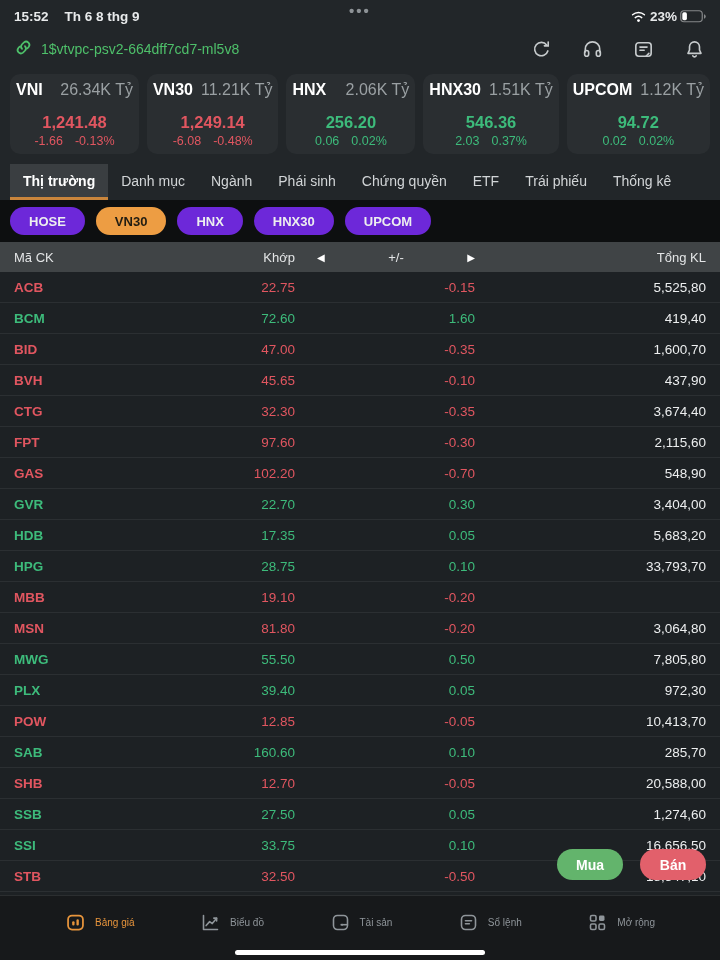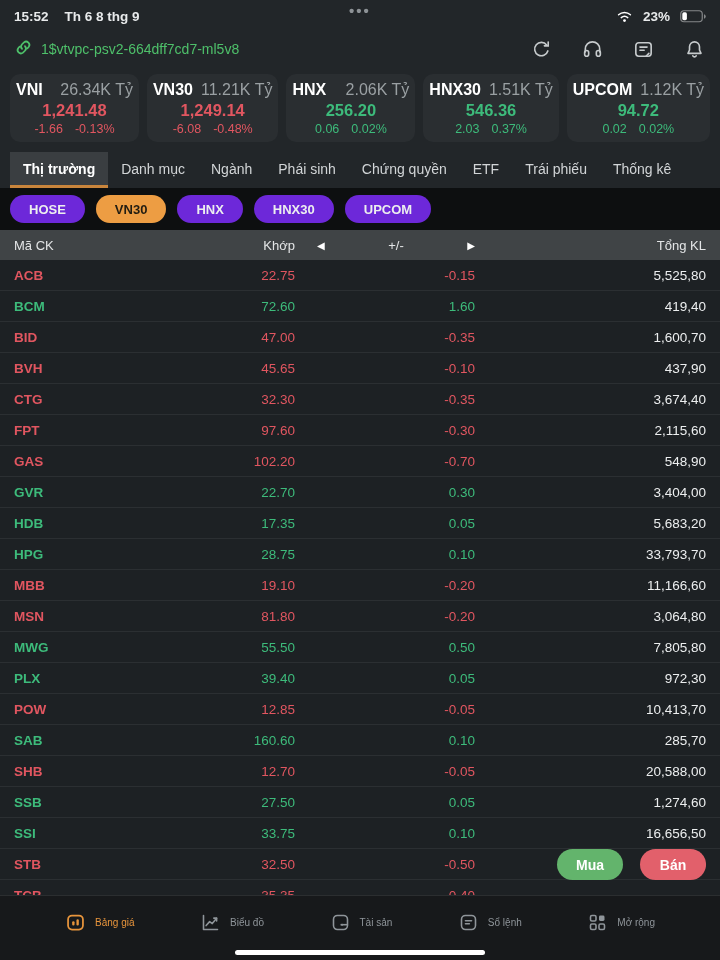--- a/index.html
+++ b/index.html
@@ -3,34 +3,34 @@
 <meta charset="utf-8">
 <style>
   html,body{margin:0;padding:0;background:#000;}
   .app{width:720px;height:960px;position:relative;overflow:hidden;display:flex;flex-direction:column;
        font-family:"Liberation Sans",sans-serif;color:#e8eaeb;background:#1d2124;}
   .top-section{background:#222629;}
   
   .statusbar{height:24px;display:flex;align-items:center;padding:4px 14px 0;font-size:13.5px;font-weight:bold;position:relative;}
   .sb-left{display:flex;gap:16px;}
   .sb-dots{position:absolute;left:50%;transform:translateX(-50%);color:#8d9296;font-size:15px;letter-spacing:2px;top:2px;}
-  .sb-right{margin-left:auto;display:flex;align-items:center;gap:10px;}
+  .sb-right{margin-left:auto;display:flex;align-items:center;gap:3px;}
   .sb-right svg{display:block;}
   
   .header{height:42px;display:flex;align-items:center;padding:0 14px;}
   .session{display:flex;align-items:center;gap:8px;color:#4ec06a;font-size:14px;}
   .hdr-icons{margin-left:auto;display:flex;gap:28px;color:#c7cbcd;}
   .hdr-icons span{display:flex;align-items:center;}
   
   .cards{display:flex;gap:8px;padding:4px 10px 10px;}
   .card{background:#2a2e31;border-radius:10px;padding:7px 6px 6px;flex:1;text-align:center;}
   .card-top{display:flex;gap:8px;align-items:baseline;justify-content:space-between;font-size:16px;white-space:nowrap;}
   .card-name{font-weight:bold;color:#fff;}
   .card-vol{color:#9aa0a3;}
-  .card-price{font-size:16.5px;font-weight:bold;margin-top:2px;}
+  .card-price{font-size:16.5px;font-weight:bold;margin-top:14px;}
   .card-change{font-size:12.5px;margin-top:2px;display:flex;justify-content:center;gap:12px;}
   .up{color:#3dbb7b;} .down{color:#e15660;}
   
   .tabs{display:flex;padding:0 10px;height:36px;align-items:stretch;}
   .tab{padding:0 13px;display:flex;align-items:center;font-size:14px;color:#d2d5d7;border-bottom:3px solid transparent;cursor:pointer;white-space:nowrap;}
   .tab.active{background:#3a3e41;color:#fff;font-weight:bold;border-bottom-color:#c9853c;}
   
   .chips{background:#0d0f10;display:flex;gap:11px;padding:7px 10px;}
   .chip{background:#6d28d9;height:28px;border-radius:14px;padding:0 19px;display:flex;align-items:center;
         font-size:13px;font-weight:bold;color:#eceeef;cursor:pointer;}
@@ -277,21 +277,20 @@
       <div class="row">
         <span class="sym up">HPG</span>
         <span class="right up">28.75</span>
         <span class="right up">0.10</span>
         <span class="total">33,793,70</span>
       </div>
       <div class="row">
         <span class="sym down">MBB</span>
         <span class="right down">19.10</span>
         <span class="right down">-0.20</span>
-        <span class="total">11,166,60</span>
       </div>
       <div class="row">
         <span class="sym down">MSN</span>
         <span class="right down">81.80</span>
         <span class="right down">-0.20</span>
         <span class="total">3,064,80</span>
       </div>
       <div class="row">
         <span class="sym up">MWG</span>
         <span class="right up">55.50</span>

